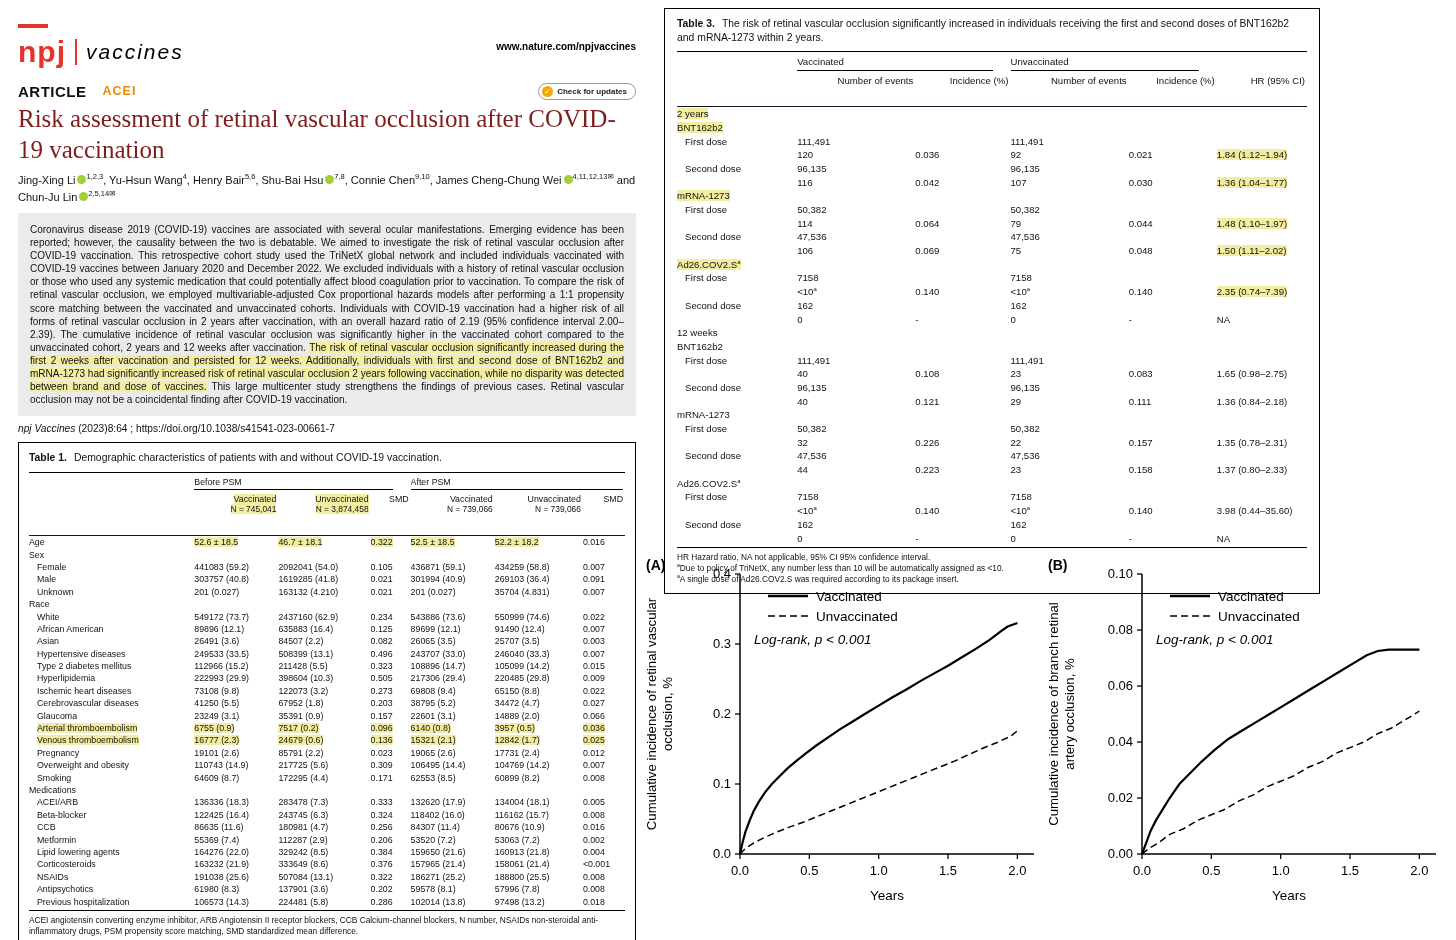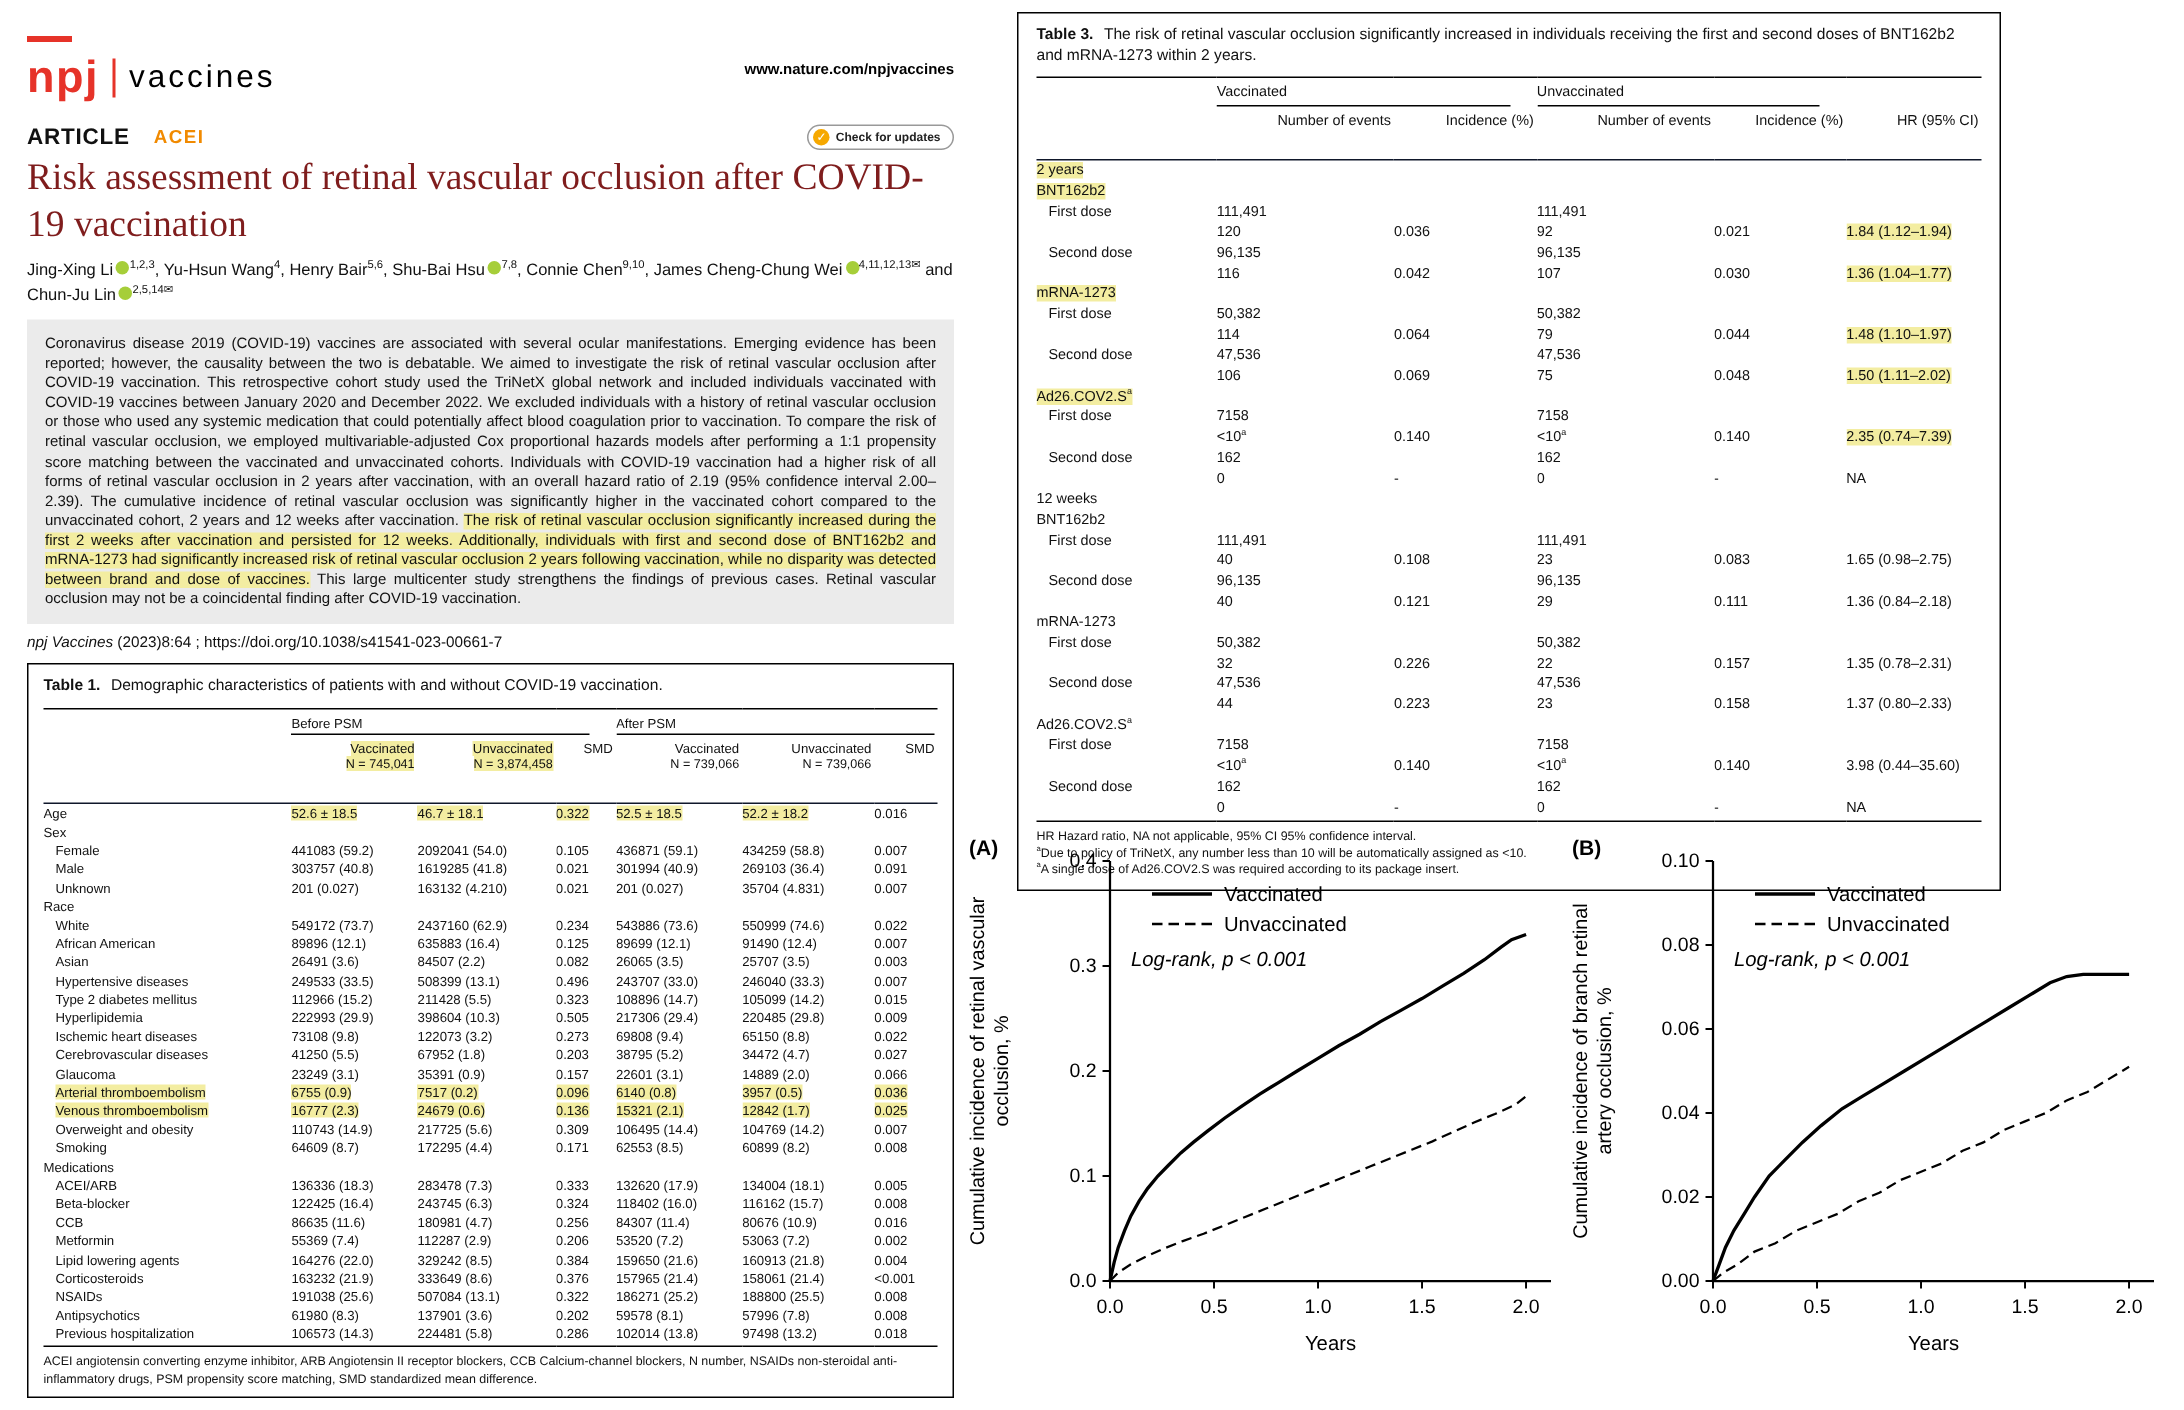--- a/index.html
+++ b/index.html
@@ -7,39 +7,39 @@
   body{background:#fff;font-family:"Liberation Sans",sans-serif;color:#111;position:relative;overflow:hidden;}
   sup{font-size:0.62em;vertical-align:super;line-height:0;}
   .hl{background:#f3eda1;}
 
   
   .left-col{position:absolute;left:18px;top:24px;width:618px;}
   .red-dash{width:30px;height:4px;background:#e63329;margin-bottom:8px;}
   .logo-row{display:flex;align-items:center;position:relative;height:32px;}
   .npj{color:#e63329;font-weight:bold;font-size:30px;letter-spacing:1px;}
   .logo-bar{width:2px;height:26px;background:#e63329;margin:0 9px;}
-  .jname{font-size:21px;letter-spacing:2px;color:#000;}
+  .jname{font-size:21px;letter-spacing:2px;color:#000;font-style:italic;}
   .site-url{position:absolute;right:0;bottom:16px;font-size:10px;font-weight:bold;color:#000;}
   .article-row{display:flex;align-items:center;margin-top:14px;position:relative;height:18px;}
   .article-label{font-size:15px;font-weight:bold;letter-spacing:0.5px;}
   .open-label{font-size:12.5px;font-weight:bold;color:#f18a00;margin-left:16px;letter-spacing:1px;}
   .check-badge{position:absolute;right:0;display:flex;align-items:center;gap:4px;border:1px solid #999;border-radius:9px;padding:2px 8px 2px 3px;background:#fff;}
   .check-icon{width:11px;height:11px;border-radius:50%;background:#f6a800;color:#fff;font-size:8px;line-height:11px;text-align:center;}
   .check-label{font-size:8px;font-weight:bold;color:#222;}
   .page-title{font-family:"Liberation Serif",serif;font-size:25px;font-weight:normal;line-height:1.22;margin-top:4px;color:#7f1d1d;}
   .authors{margin-top:7px;font-size:11px;line-height:1.5;color:#111;}
   .orcid{display:inline-block;width:9px;height:9px;border-radius:50%;background:#a6ce39;margin-left:2px;}
   .asup{font-size:7.5px;}
   .abstract{margin-top:8px;background:#ebebeb;padding:10px 12px;font-size:10px;line-height:1.31;text-align:justify;color:#111;}
   .citation{margin-top:7px;font-size:10.2px;}
   .cit-j{font-style:italic;}
 
   
   .tbox{border:1.5px solid #000;padding:8px 10px 6px;margin-top:8px;background:#fff;}
-  #table3-box{position:absolute;left:678px;top:8px;width:656px;padding:8px 12px 7px;margin-top:0;}
+  #table3-box{position:absolute;left:664px;top:8px;width:656px;padding:8px 12px 7px;margin-top:0;}
   .tcap{font-size:10.4px;line-height:1.3;margin-bottom:7px;}
   .tcap b{margin-right:7px;}
   table.tbl{border-collapse:collapse;width:100%;table-layout:fixed;}
   .t1{font-size:8.8px;line-height:1.16;}
   .t3{font-size:9.6px;line-height:1.2;}
   .tbl td{padding:1.1px 2px 1.1px 0;vertical-align:top;overflow:hidden;white-space:nowrap;}
   tr.grp-row td{border-top:1px solid #000;padding-top:4px;}
   .grp-in{border-bottom:1px solid #000;padding-bottom:2px;}
   .grp-in.gap{margin-right:16px;}
   tr.sub-row td{border-bottom:1px solid #0f172a;padding-top:3px;padding-bottom:20px;text-align:right;}
@@ -274,20 +274,29 @@
               <td><span class="hl">0.036</span></td>
             </tr>
             <tr>
               <td class="lbl ind"><span class="hl">Venous thromboembolism</span></td>
               <td><span class="hl">16777 (2.3)</span></td>
               <td><span class="hl">24679 (0.6)</span></td>
               <td><span class="hl">0.136</span></td>
               <td><span class="hl">15321 (2.1)</span></td>
               <td><span class="hl">12842 (1.7)</span></td>
               <td><span class="hl">0.025</span></td>
+            </tr>
+            <tr>
+              <td class="lbl ind">Pregnancy</td>
+              <td>19101 (2.6)</td>
+              <td>85791 (2.2)</td>
+              <td>0.023</td>
+              <td>19065 (2.6)</td>
+              <td>17731 (2.4)</td>
+              <td>0.012</td>
             </tr>
             <tr>
               <td class="lbl ind">Overweight and obesity</td>
               <td>110743 (14.9)</td>
               <td>217725 (5.6)</td>
               <td>0.309</td>
               <td>106495 (14.4)</td>
               <td>104769 (14.2)</td>
               <td>0.007</td>
             </tr>

